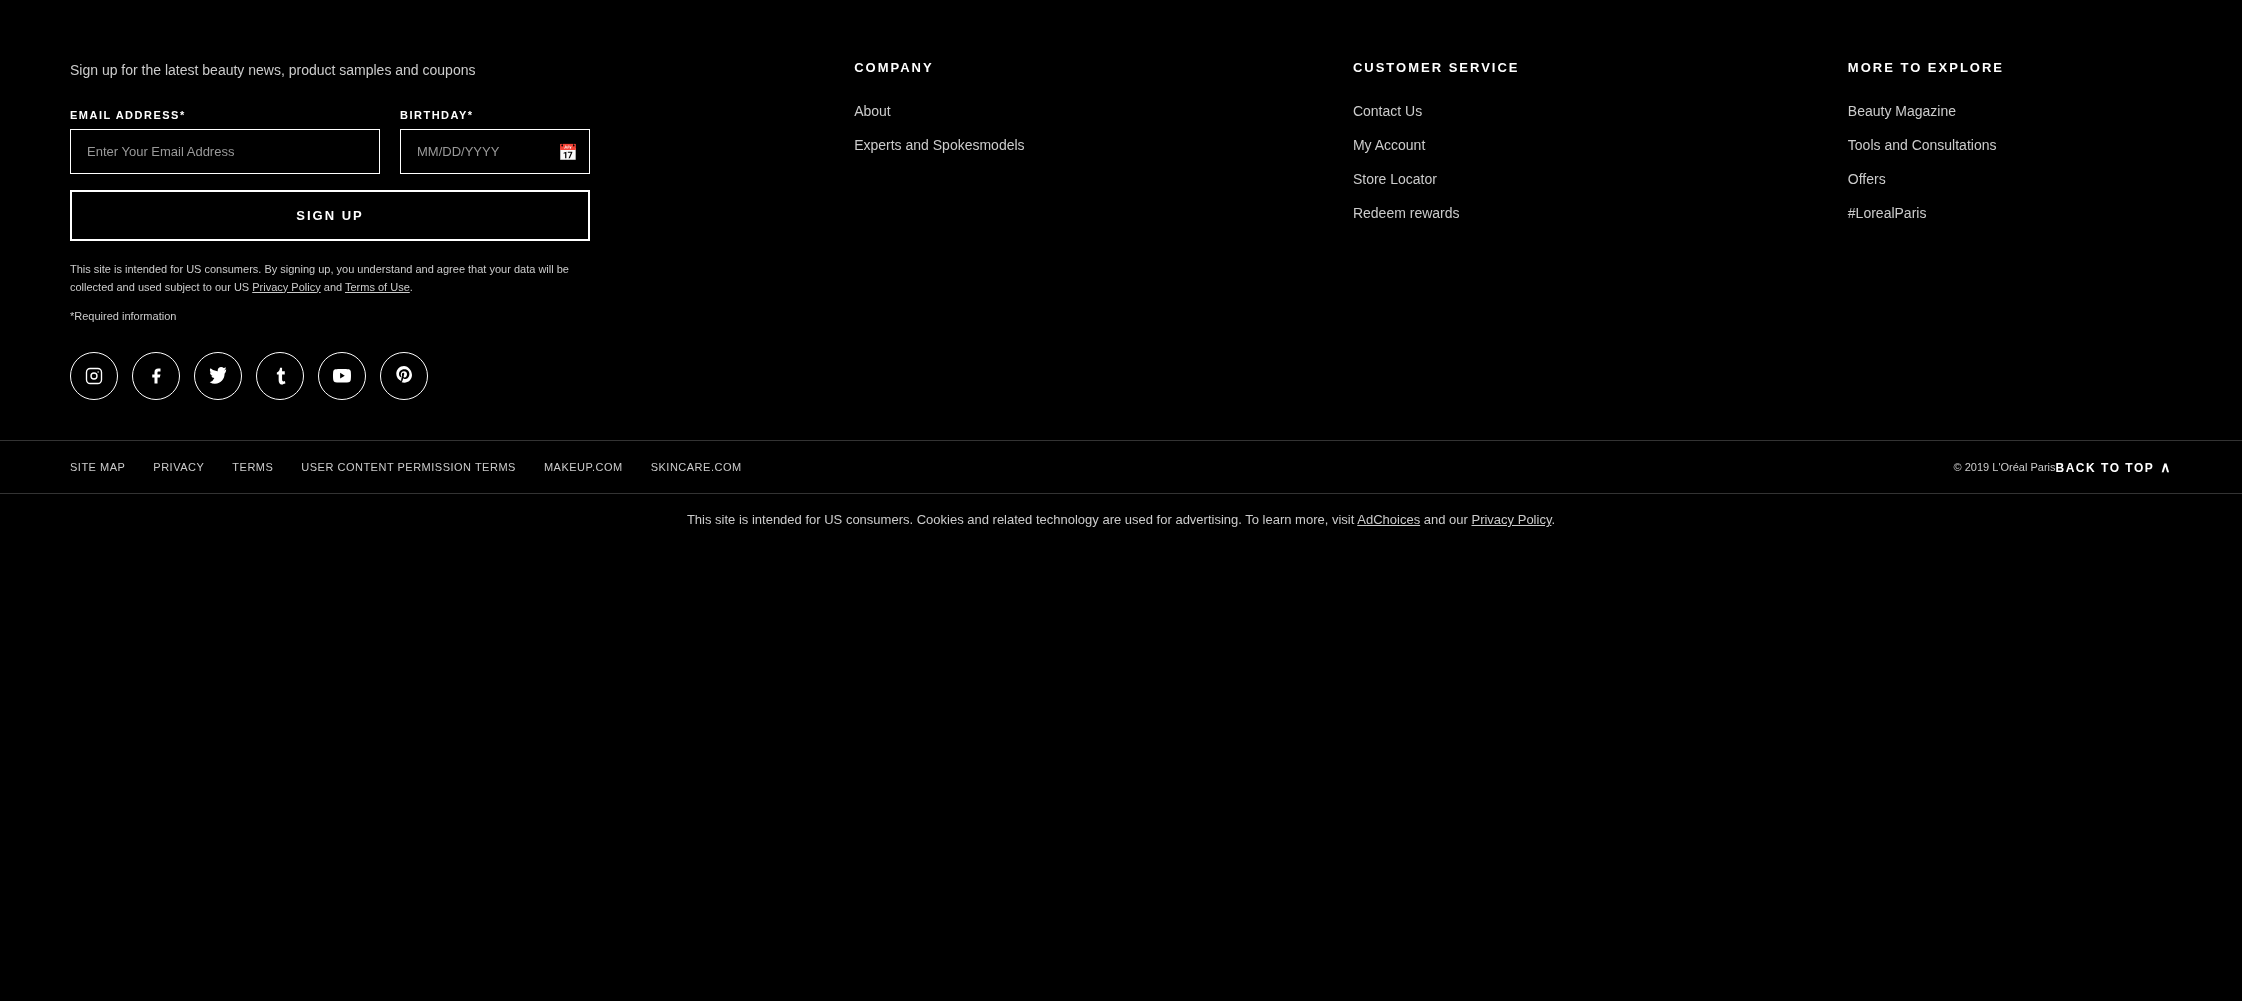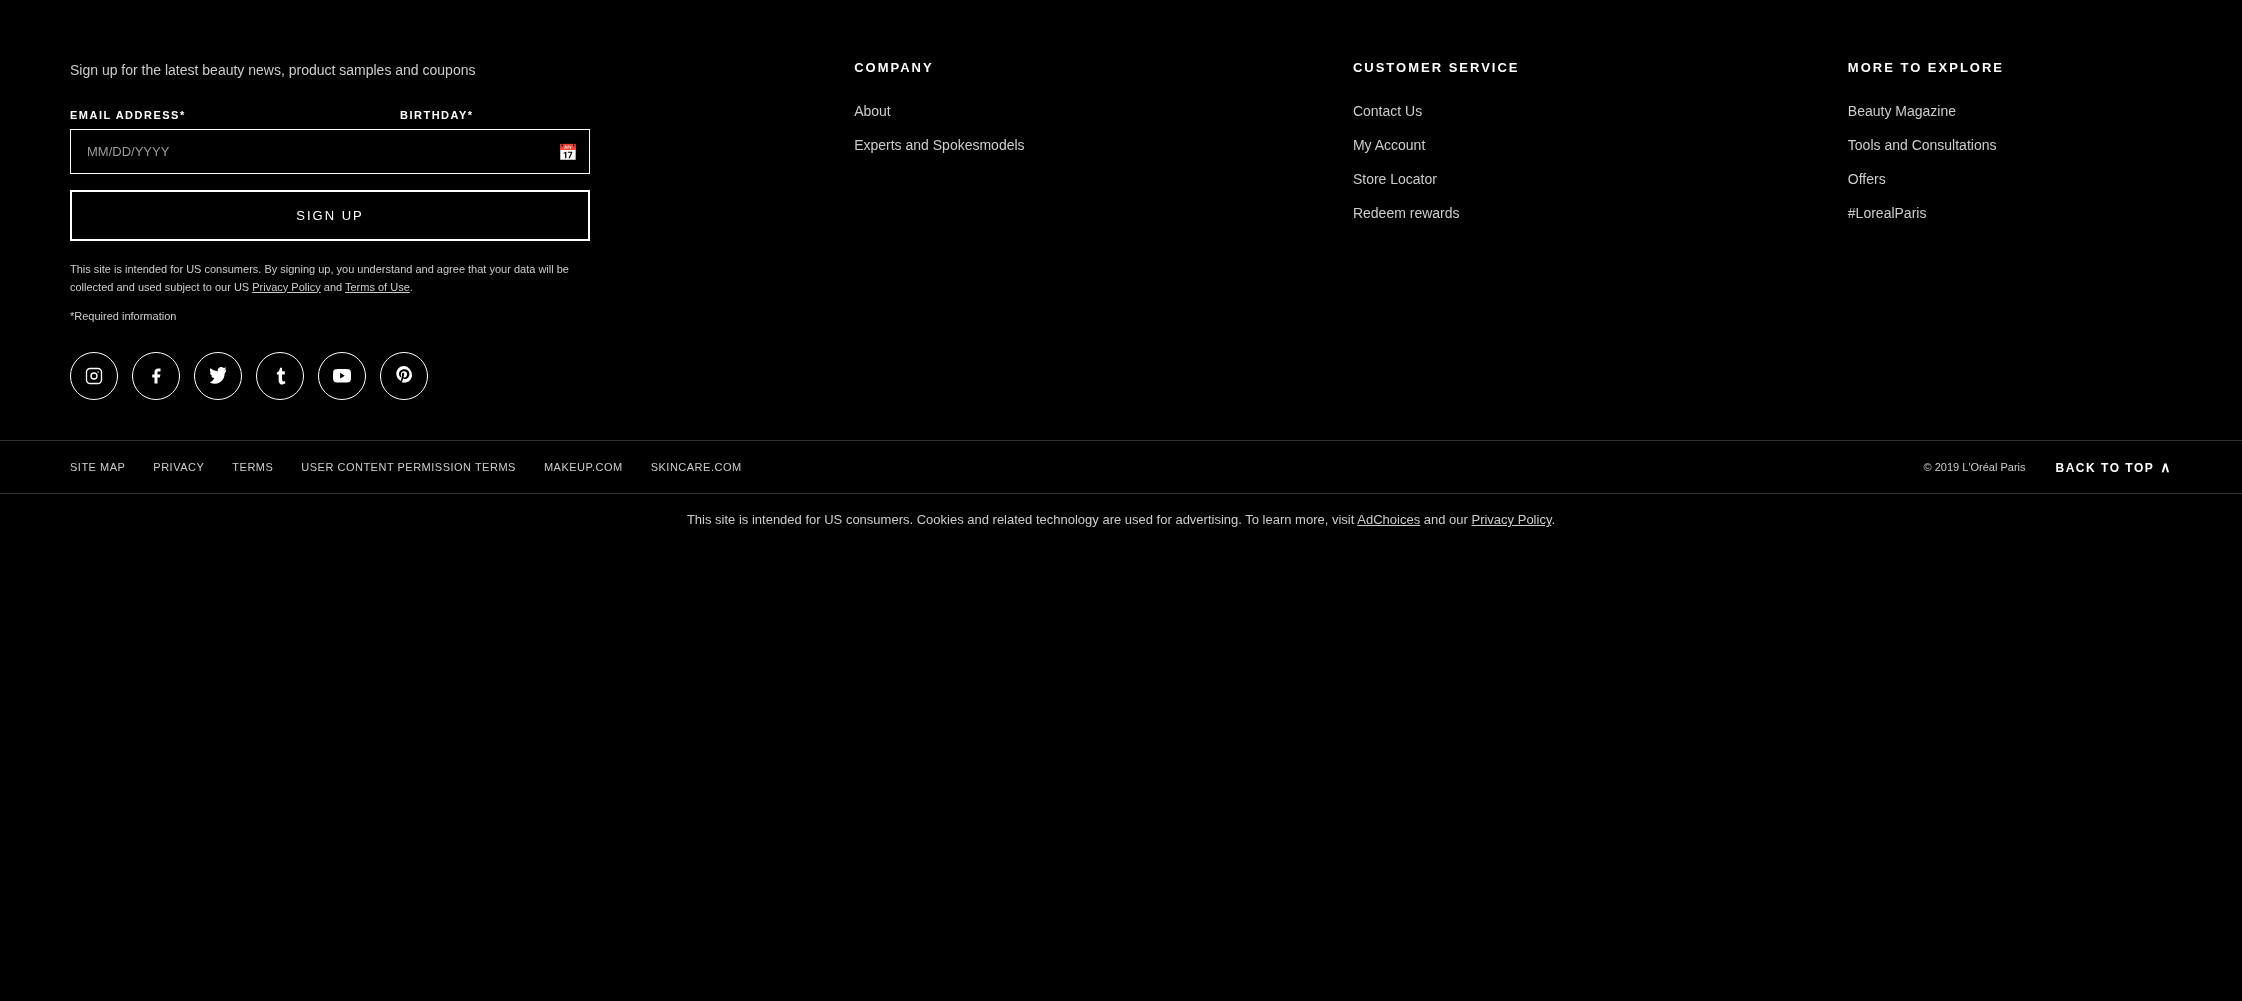--- a/index.html
+++ b/index.html
@@ -91,21 +91,21 @@
       pointer-events: none;
     }
 
     .signup-btn {
       width: 100%;
       background: transparent;
       border: 2px solid #fff;
       color: #fff;
       padding: 16px;
       font-size: 13px;
-      font-weight: 400;
+      font-weight: 700;
       letter-spacing: 2px;
       cursor: pointer;
       text-transform: uppercase;
       margin-bottom: 20px;
     }
 
     .disclaimer-text {
       font-size: 11px;
       color: #ccc;
       line-height: 1.6;
@@ -195,21 +195,20 @@
       color: #ccc;
       text-decoration: none;
       text-transform: uppercase;
       letter-spacing: 0.5px;
       cursor: pointer;
     }
 
     .footer-right {
       display: flex;
       align-items: center;
-      gap: 30px;
     }
 
     .copyright {
       font-size: 11px;
       color: #ccc;
     }
 
     .back-to-top {
       font-size: 12px;
       font-weight: 700;
@@ -252,20 +251,23 @@
 
   <div class="newsletter-section">
     <p class="newsletter-subtitle">Sign up for the latest beauty news, product samples and coupons</p>
 
     <div class="form-labels">
       <span class="form-label">EMAIL ADDRESS*</span>
       <span class="form-label">BIRTHDAY*</span>
     </div>
 
     <div class="form-inputs">
+      <div class="email-input-wrapper">
+        <input type="email" class="email-input" placeholder="Enter Your Email Address" style="">
+      </div>
       <div class="birthday-input-wrapper">
         <input type="text" class="birthday-input" placeholder="MM/DD/YYYY" style="">
         <span class="calendar-icon">📅</span>
       </div>
     </div>
 
     <button class="signup-btn">SIGN UP</button>
 
     <p class="disclaimer-text">
       <span>This site is intended for US consumers. By signing up, you understand and agree that your data will be collected and used subject to our US</span>

